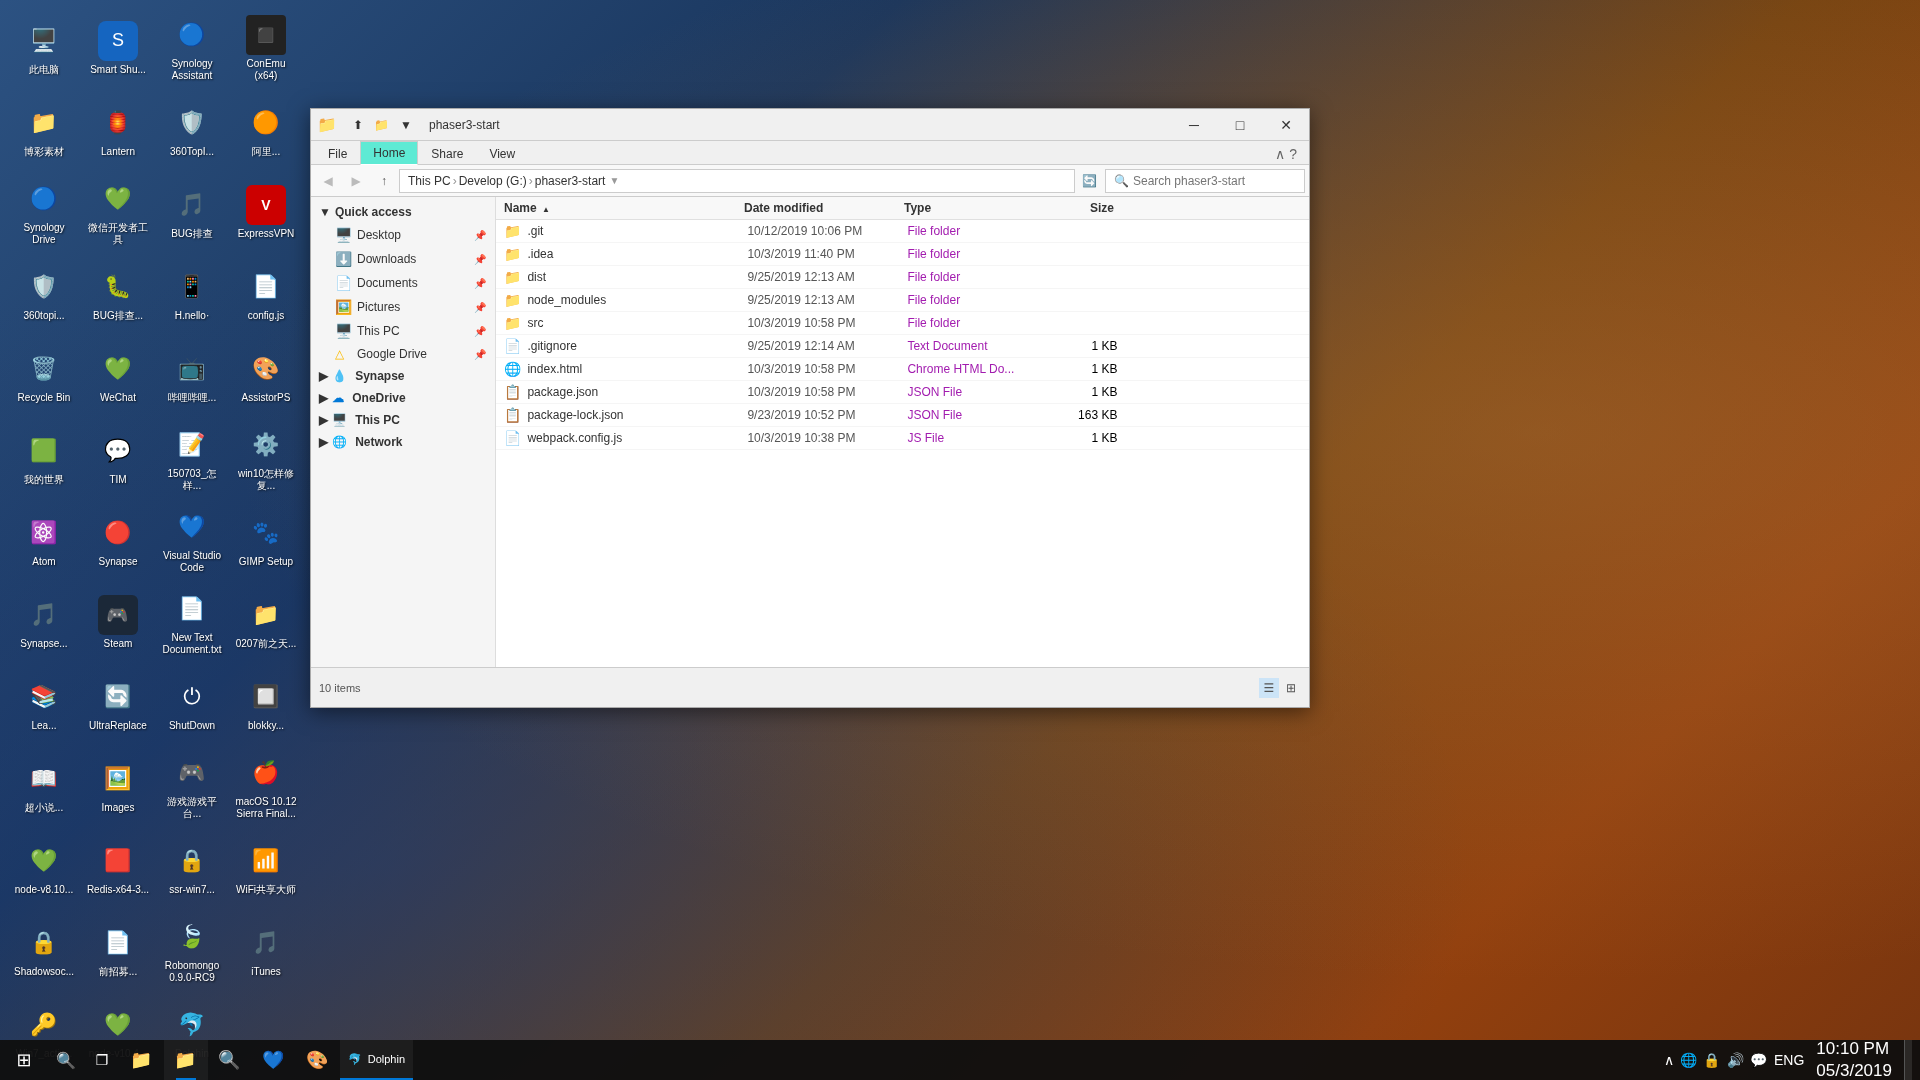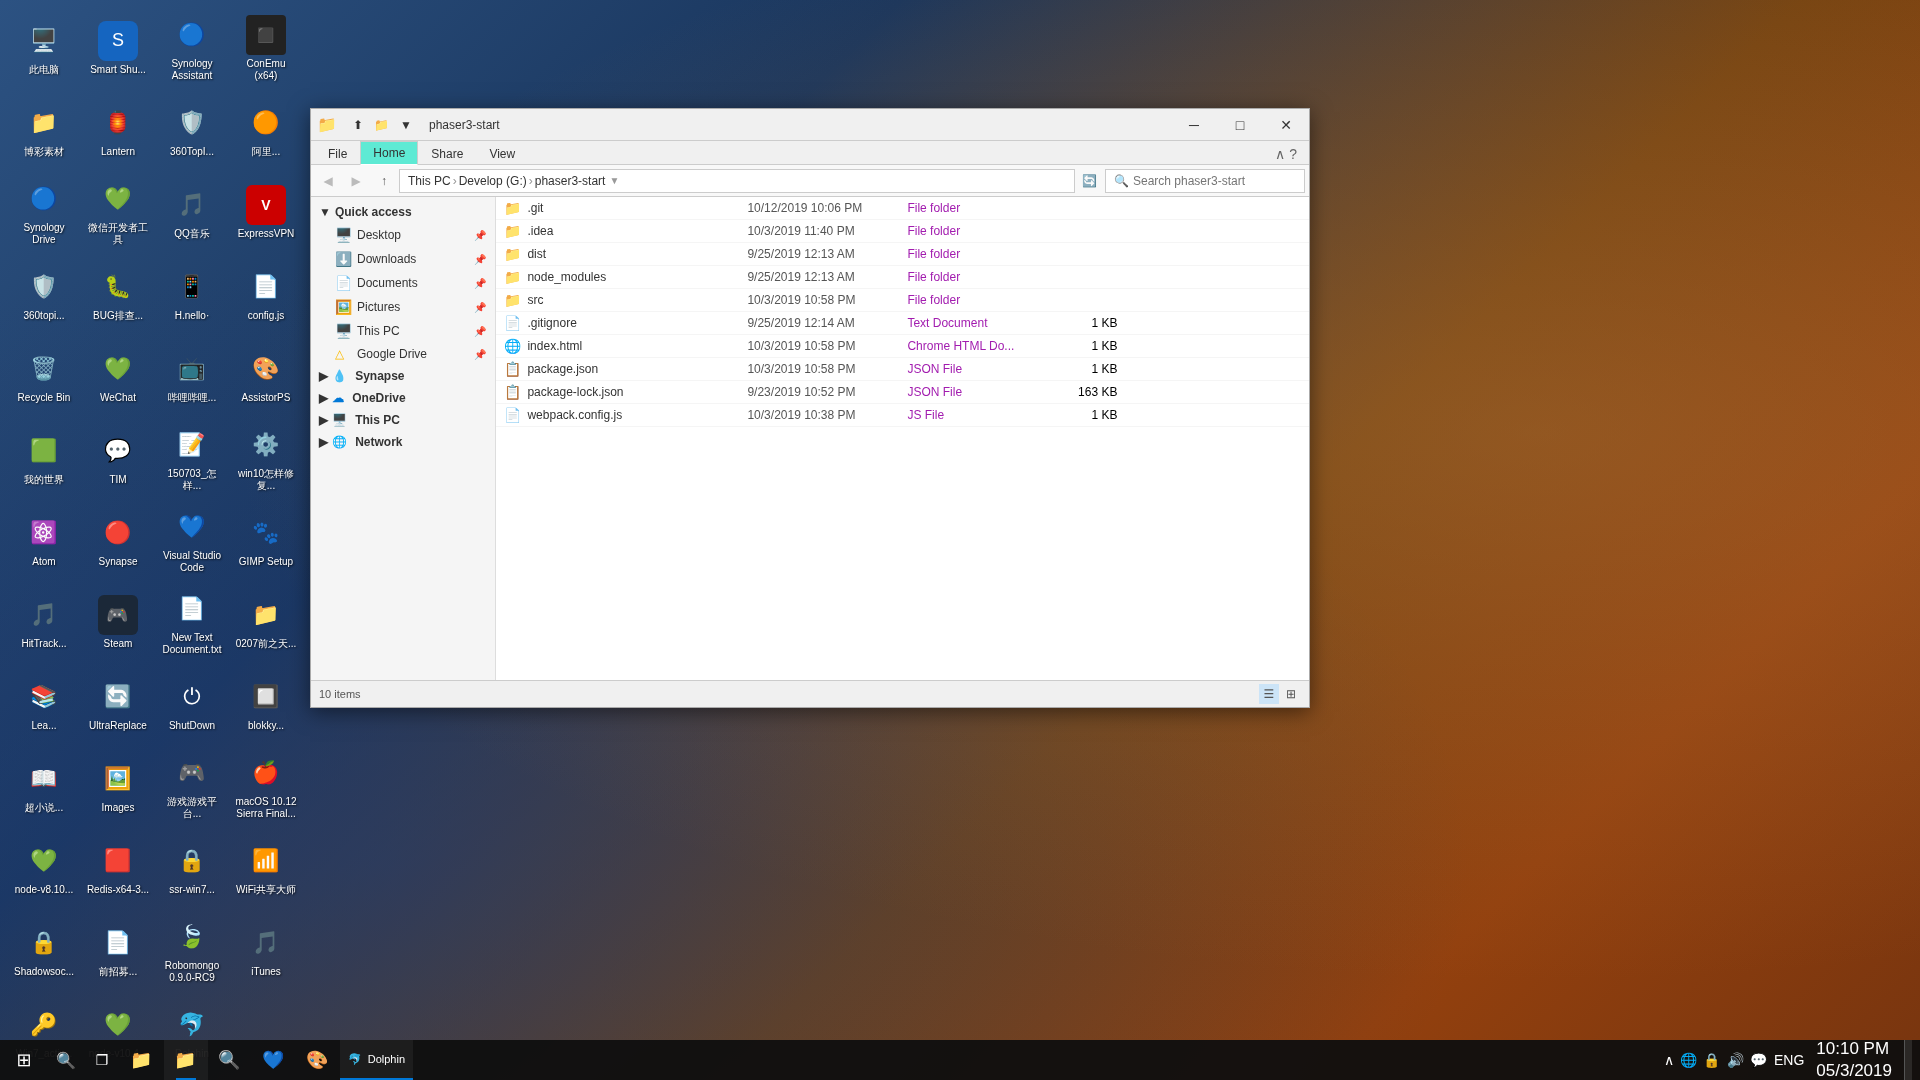--- a/index.html
+++ b/index.html
@@ -424,21 +424,21 @@
     }
 
     .file-icon { margin-right: 6px; font-size: 14px; }
     .file-name-cell { flex: 0 0 220px; white-space: nowrap; overflow: hidden; text-overflow: ellipsis; }
     .file-date-cell { flex: 0 0 160px; color: #555; }
     .file-type-cell { flex: 0 0 130px; color: #a21caf; }
     .file-size-cell { flex: 0 0 80px; color: #000000; text-align: right; }
 
     
     .status-bar {
-      height: 27px;
+      height: 40px;
       background: #f0f0f0;
       border-top: 1px solid #ccc;
       display: flex;
       align-items: center;
       padding: 0 8px;
       font-size: 11px;
       color: #555;
       justify-content: space-between;
     }
 
@@ -523,21 +523,21 @@
       <div class="icon-label">Synology Drive</div>
     </div>
 
     <div class="desktop-icon">
       <div class="icon-img">💚</div>
       <div class="icon-label">微信开发者工具</div>
     </div>
 
     <div class="desktop-icon">
       <div class="icon-img">🎵</div>
-      <div class="icon-label">QQ音乐</div>
+      <div class="icon-label">BUG排查</div>
     </div>
 
     <div class="desktop-icon">
       <div class="icon-img" style="background:#c00; border-radius:6px; font-size:14px; color:white; font-weight:bold;">V</div>
       <div class="icon-label">ExpressVPN</div>
     </div>
 
     <div class="desktop-icon">
       <div class="icon-img">🛡️</div>
       <div class="icon-label">360topi...</div>
@@ -613,21 +613,21 @@
       <div class="icon-label">Visual Studio Code</div>
     </div>
 
     <div class="desktop-icon">
       <div class="icon-img">🐾</div>
       <div class="icon-label">GIMP Setup</div>
     </div>
 
     <div class="desktop-icon">
       <div class="icon-img">🎵</div>
-      <div class="icon-label">HitTrack...</div>
+      <div class="icon-label">Synapse...</div>
     </div>
 
     <div class="desktop-icon">
       <div class="icon-img" style="background:#1b2838; border-radius:6px; font-size:18px;">🎮</div>
       <div class="icon-label">Steam</div>
     </div>
 
     <div class="desktop-icon">
       <div class="icon-img">📄</div>
       <div class="icon-label">New Text Document.txt</div>
@@ -853,20 +853,28 @@
         <div class="sidebar-section-header">
           <span>▶</span>
           <span style="font-size:12px; margin-right:4px;">🌐</span>
           <span>Network</span>
         </div>
 
       </div>
 
       <div class="file-list">
 
+        <div class="file-list-header">
+          <span class="col-name">
+            Name <span class="sort-arrow">▲</span>
+          </span>
+          <span class="col-date">Date modified</span>
+          <span class="col-type">Type</span>
+          <span class="col-size">Size</span>
+        </div>
 
         <div class="file-row">
           <span class="file-icon">📁</span>
           <span class="file-name-cell">.git</span>
           <span class="file-date-cell">10/12/2019 10:06 PM</span>
           <span class="file-type-cell">File folder</span>
           <span class="file-size-cell"></span>
         </div>
 
         <div class="file-row">

